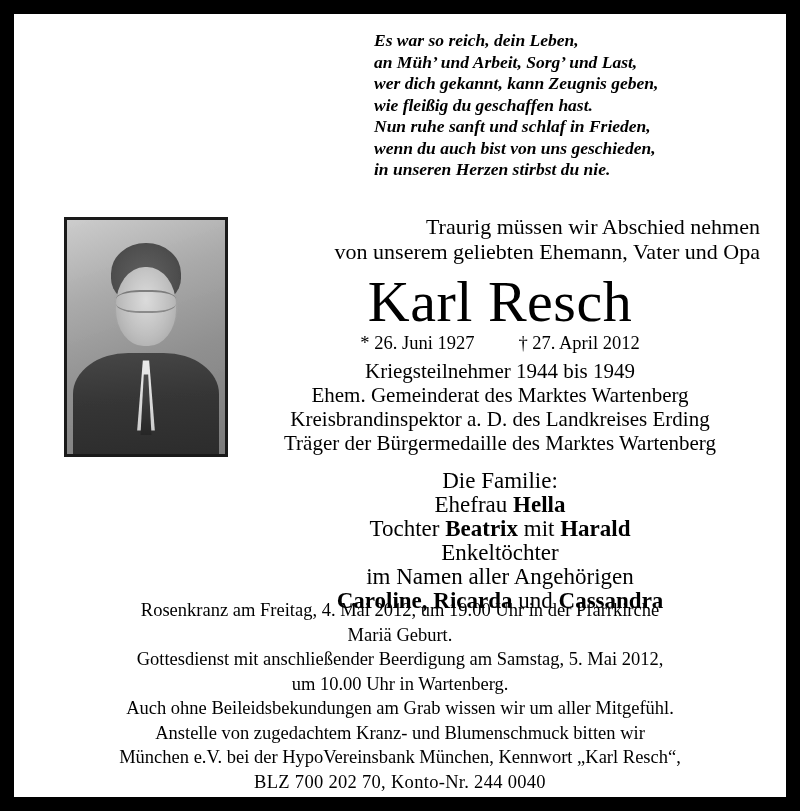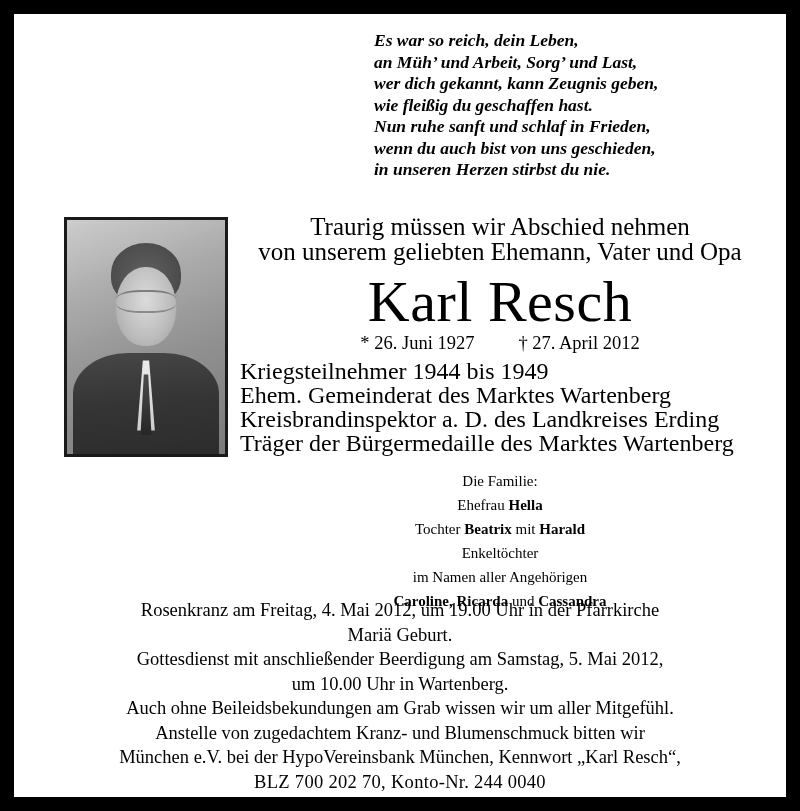--- a/index.html
+++ b/index.html
@@ -124,22 +124,22 @@
     background: linear-gradient(180deg, #4e4e4e 0%, #2a2a2a 100%);
     clip-path: polygon(30% 0%, 70% 0%, 100% 100%, 0% 100%);
   }
 
   
   .intro {
     position: absolute;
     left: 226px;
     top: 200px;
     width: 520px;
-    text-align: center;
-    font-size: 25px;
+    text-align: right;
+    font-size: 22px;
     line-height: 25px;
   }
   .name {
     position: absolute;
     left: 226px;
     top: 262px;
     width: 520px;
     text-align: center;
     font-size: 58px;
     line-height: 52px;
@@ -153,33 +153,33 @@
     text-align: center;
     font-size: 18.5px;
     line-height: 24px;
   }
   .dates .sep { display: inline-block; width: 44px; }
   .roles {
     position: absolute;
     left: 226px;
     top: 345px;
     width: 520px;
-    text-align: left;
-    font-size: 24px;
+    text-align: center;
+    font-size: 21px;
     line-height: 24px;
   }
 
   
   .family {
     position: absolute;
     left: 226px;
     top: 455px;
     width: 520px;
     text-align: center;
-    font-size: 15px;
+    font-size: 23px;
     line-height: 24px;
   }
   .family b { font-weight: bold; }
 
   
   .services {
     position: absolute;
     left: 8px;
     top: 584px;
     width: 756px;

